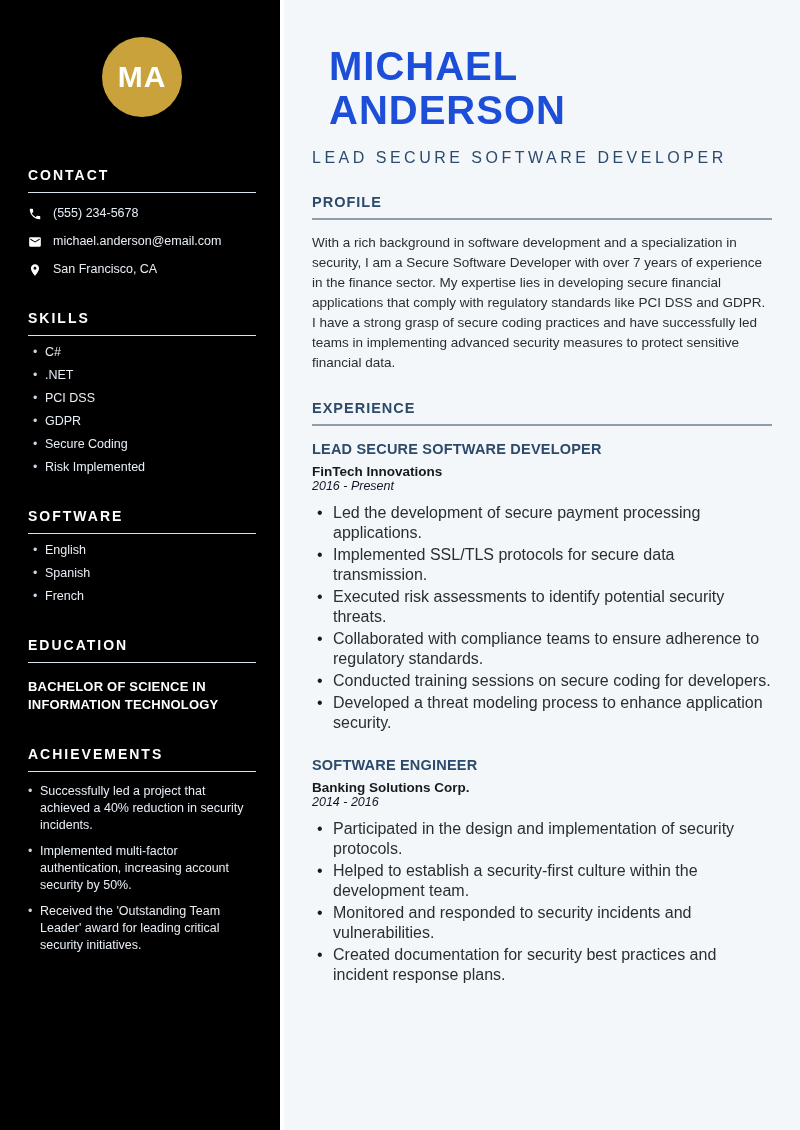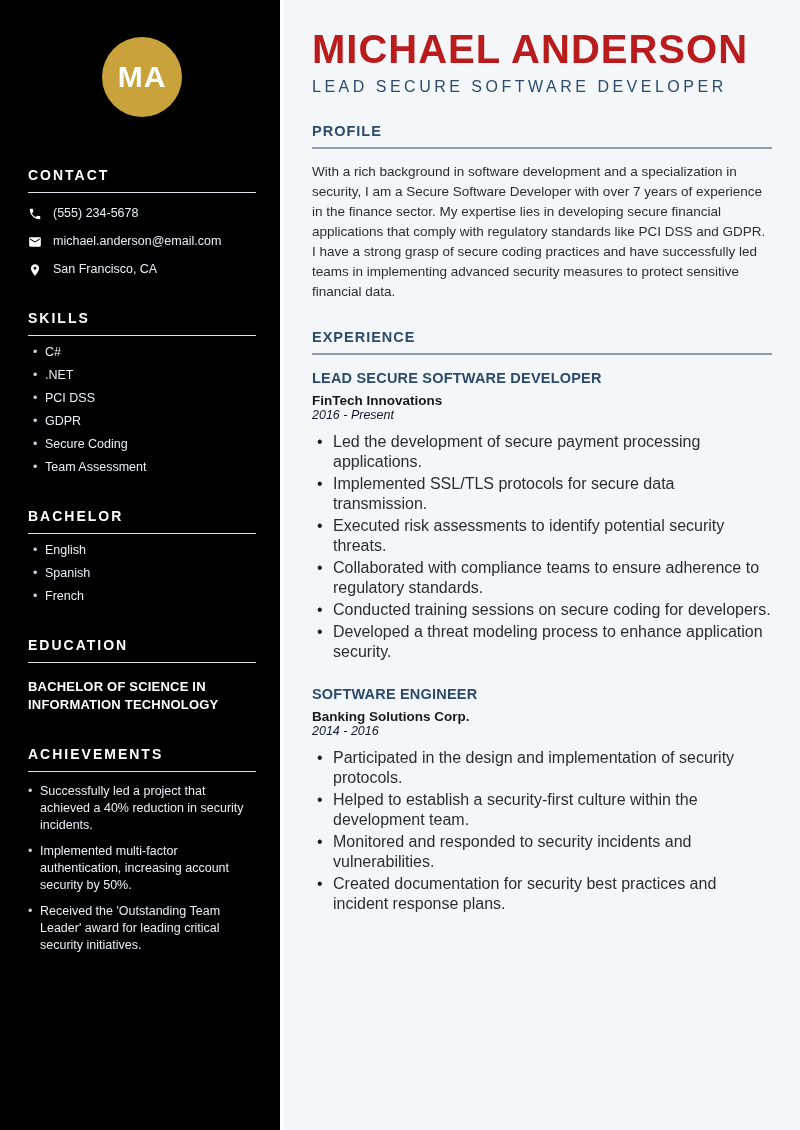--- a/index.html
+++ b/index.html
@@ -58,22 +58,22 @@
   }
   .ach-list li::before { content: "\2022"; display: inline-block; width: 12px; text-indent: 0; color: #C9D4E0; }
 
   
   .main {
     flex: 1; box-sizing: border-box;
     background: #F4F7F9; border-left: 4px solid #FFFFFF;
     padding: 27px 28px 20px 28px;
   }
   .name {
-    margin: 0; font-size: 40px; line-height: 44px;
-    font-weight: bold; letter-spacing: 1px; color: #b91c1c;
+    margin: 17px; font-size: 40px; line-height: 44px;
+    font-weight: bold; letter-spacing: 1px; color: #1d4ed8;
   }
   .role {
     margin-top: 7px; font-size: 16px; letter-spacing: 3.5px;
     color: #2C4A6E;
   }
   .m-section { margin-top: 27px; }
   .m-heading {
     margin: 0; font-size: 14.5px; font-weight: bold;
     letter-spacing: 1px; color: #2D4A6B;
   }
@@ -138,26 +138,26 @@
 
     <section class="sb-section">
       <h2 class="sb-heading">SKILLS</h2>
       <hr class="sb-rule">
       <ul class="sb-list">
         <li>C#</li>
         <li>.NET</li>
         <li>PCI DSS</li>
         <li>GDPR</li>
         <li>Secure Coding</li>
-        <li>Team Assessment</li>
+        <li>Risk Implemented</li>
       </ul>
     </section>
 
     <section class="sb-section">
-      <h2 class="sb-heading">BACHELOR</h2>
+      <h2 class="sb-heading">SOFTWARE</h2>
       <hr class="sb-rule">
       <ul class="sb-list">
         <li>English</li>
         <li>Spanish</li>
         <li>French</li>
       </ul>
     </section>
 
     <section class="sb-section">
       <h2 class="sb-heading">EDUCATION</h2>

